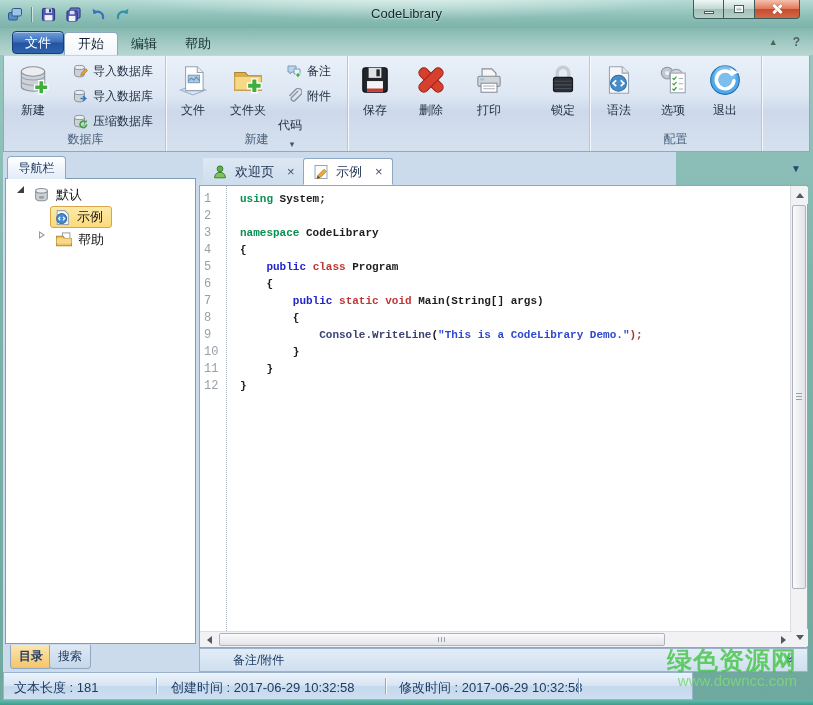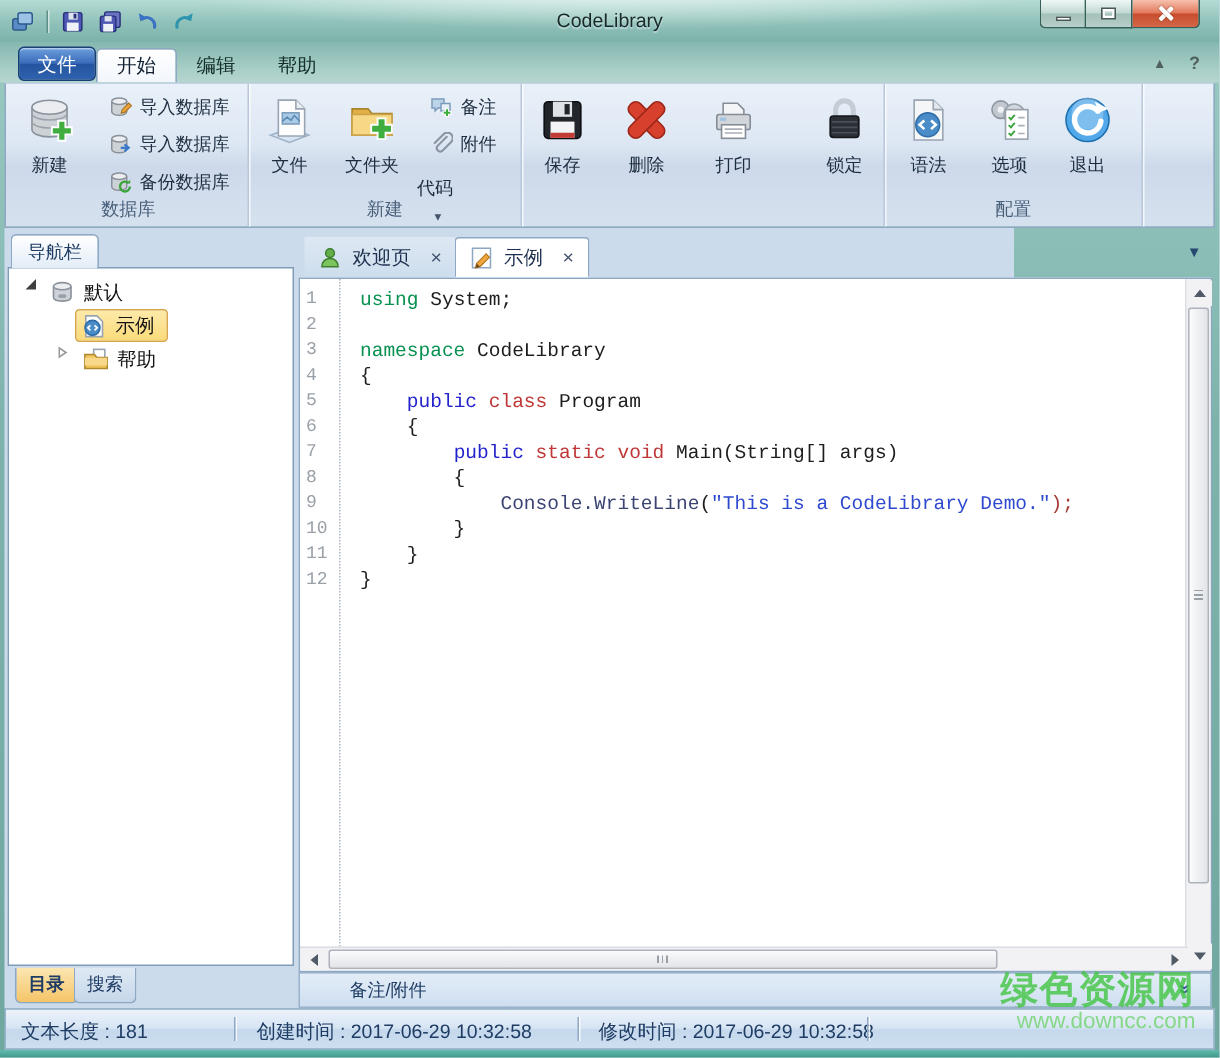--- a/index.html
+++ b/index.html
@@ -92,21 +92,21 @@
   .etab.active{background:#fff;border:1px solid #8ea8c4;border-bottom:1px solid #fff;border-radius:3px 3px 0 0;z-index:3;}
   .tab-overflow{position:absolute;right:7px;top:9px;font-size:10px;color:#274872;}
 
   
   .codepanel{position:absolute;left:196px;top:33px;width:609px;height:463px;background:#fff;border:1px solid #8ea8c4;}
   .gutter{position:absolute;left:0;top:0;width:27px;bottom:16px;padding-top:5px;
     font-family:"Liberation Mono","DejaVu Sans Mono",monospace;font-size:12px;color:#99a0a8;
     border-right:1px dotted #aab4be;background:#fff;}
   .gutter .ln{height:17px;line-height:17px;padding-left:4px;}
   .codelines{position:absolute;left:28px;top:0;right:17px;bottom:16px;padding:5px 0 0 12px;
-    font-family:"Liberation Mono","DejaVu Sans Mono",monospace;font-size:13px;font-weight:normal;
+    font-family:"Liberation Mono","DejaVu Sans Mono",monospace;font-size:11px;font-weight:bold;
     white-space:pre;overflow:hidden;}
   .code-line{height:17px;line-height:17px;}
 
   
   .vscroll{position:absolute;right:0;top:0;width:17px;height:461px;background:#f2f2f4;border-left:1px solid #dadee4;}
   .hscroll{position:absolute;left:0;bottom:0;height:16px;width:592px;background:#f2f2f4;border-top:1px solid #dadee4;}
   .sb-btn{position:absolute;display:flex;align-items:center;justify-content:center;background:#f2f2f4;}
   .tri-up{width:0;height:0;border-left:4px solid transparent;border-right:4px solid transparent;border-bottom:5px solid #4f5a66;}
   .tri-down{width:0;height:0;border-left:4px solid transparent;border-right:4px solid transparent;border-top:5px solid #4f5a66;}
   .tri-left{width:0;height:0;border-top:4px solid transparent;border-bottom:4px solid transparent;border-right:5px solid #4f5a66;}
@@ -121,21 +121,21 @@
     background:repeating-linear-gradient(90deg,#9aa0a8 0 1px,transparent 1px 3px);}
 
   
   .notesbar{position:absolute;left:196px;top:496px;width:609px;height:24px;
     background:linear-gradient(180deg,#e3edf7,#cfdff0);border:1px solid #9ab2cc;
     display:flex;align-items:center;padding-left:33px;font-size:12px;color:#1e3c64;}
   .notes-chevron{position:absolute;right:13px;top:3px;color:#3b55a0;font-weight:bold;font-size:13px;
     transform:rotate(90deg);}
 
   
-  .statusbar{position:absolute;left:3px;top:672px;width:807px;height:28px;
+  .statusbar{position:absolute;left:3px;top:672px;width:690px;height:28px;
     background:linear-gradient(180deg,#ecf3fb 0%,#d6e4f3 48%,#c5d8ec 52%,#cddff0 100%);
     border:1px solid #9ab2cc;font-size:13px;color:#1e3c64;}
   .sitem{position:absolute;top:6px;white-space:nowrap;}
   .ssep{position:absolute;top:5px;width:1px;height:16px;background:#8fa8c4;box-shadow:1px 0 0 rgba(255,255,255,.8);}
 
   .bottomframe{position:absolute;left:0;top:700px;width:813px;height:5px;
     background:linear-gradient(180deg,#62bcae,#3f9a8c);}
 
   
   .watermark{position:absolute;right:16px;top:647px;text-align:right;z-index:6;pointer-events:none;line-height:1.05;}
@@ -240,21 +240,21 @@
           </svg>
         <span>导入数据库</span>
       </div>
       <div class="smallbtn" style="left:66px;top:56px;">
         <svg viewBox="0 0 16 16">
             <path d="M2.5 4.5v7c0 1.4 2.3 2.4 5 2.4s5-1 5-2.4v-7" fill="#cdd2d7" stroke="#8a919a"></path>
             <ellipse cx="7.5" cy="4.5" rx="5" ry="2.1" fill="#ebedf0" stroke="#8a919a"></ellipse>
             <path d="M14.6 11.3a3.3 3.3 0 1 1-1-2.3" fill="none" stroke="#3aa43a" stroke-width="1.6"></path>
             <path d="M14.8 6.8v2.6h-2.6z" fill="#3aa43a"></path>
           </svg>
-        <span>备份数据库</span>
+        <span>压缩数据库</span>
       </div>
       <div class="rg-label">数据库</div>
     </div>
 
     <div class="rgroup" style="left:162px;width:182px;">
       <div class="bigbtn" style="left:8px;">
         <svg viewBox="0 0 32 32">
           <path d="M4 25.5l12-4.2 12 4.2-12 4.6z" fill="#d7e4f1" stroke="#9cb2c9"></path>
           <path d="M9 3.5h11l5.5 5.5v17H9z" fill="#fdfdfe" stroke="#99a4b2"></path>
           <path d="M20 3.5V9h5.5" fill="#e9edf2" stroke="#99a4b2"></path>

